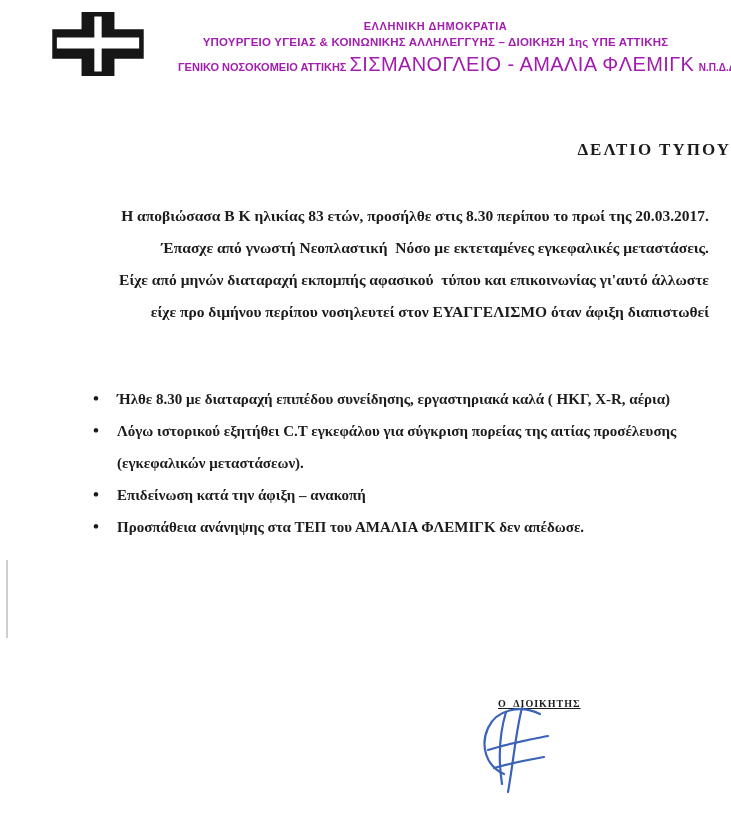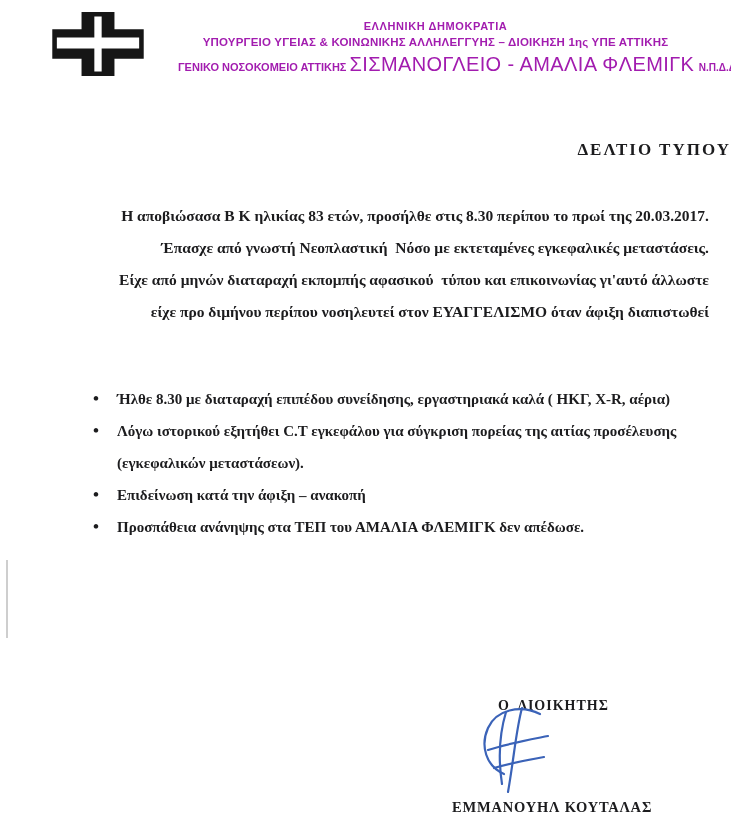--- a/index.html
+++ b/index.html
@@ -114,24 +114,25 @@
     left: 2px;
     top: 0;
     font-size: 17px;
   }
 
   
   .signoff-role {
     position: absolute;
     left: 498px;
     top: 698px;
-    font-size: 14px;
+    font-size: 10px;
     font-weight: 700;
     letter-spacing: 1px;
     white-space: pre;
+    text-decoration: underline;
   }
   .signature-svg {
     position: absolute;
     left: 448px;
     top: 702px;
     width: 130px;
     height: 96px;
   }
   .signoff-name {
     position: absolute;
@@ -205,17 +206,16 @@
   <svg class="signature-svg" viewBox="0 0 130 96" aria-hidden="true">
     <g fill="none" stroke="#3b63b8" stroke-width="2.2" stroke-linecap="round">
       <path d="M92 12 C72 2 48 8 40 26 C32 44 38 64 56 72"></path>
       <path d="M58 10 C52 30 50 56 54 82"></path>
       <path d="M74 6 C68 28 66 56 60 90"></path>
       <path d="M40 48 C58 42 80 38 100 34"></path>
       <path d="M46 66 C62 61 80 58 96 55"></path>
     </g>
   </svg>
 
-  <div class="signoff-name">ΕΜΜΑΝΟΥΗΛ ΚΟΥΤΑΛΑΣ</div>
 
   <div class="scan-artifact"></div>
 
 </div>
 
 </body></html>

